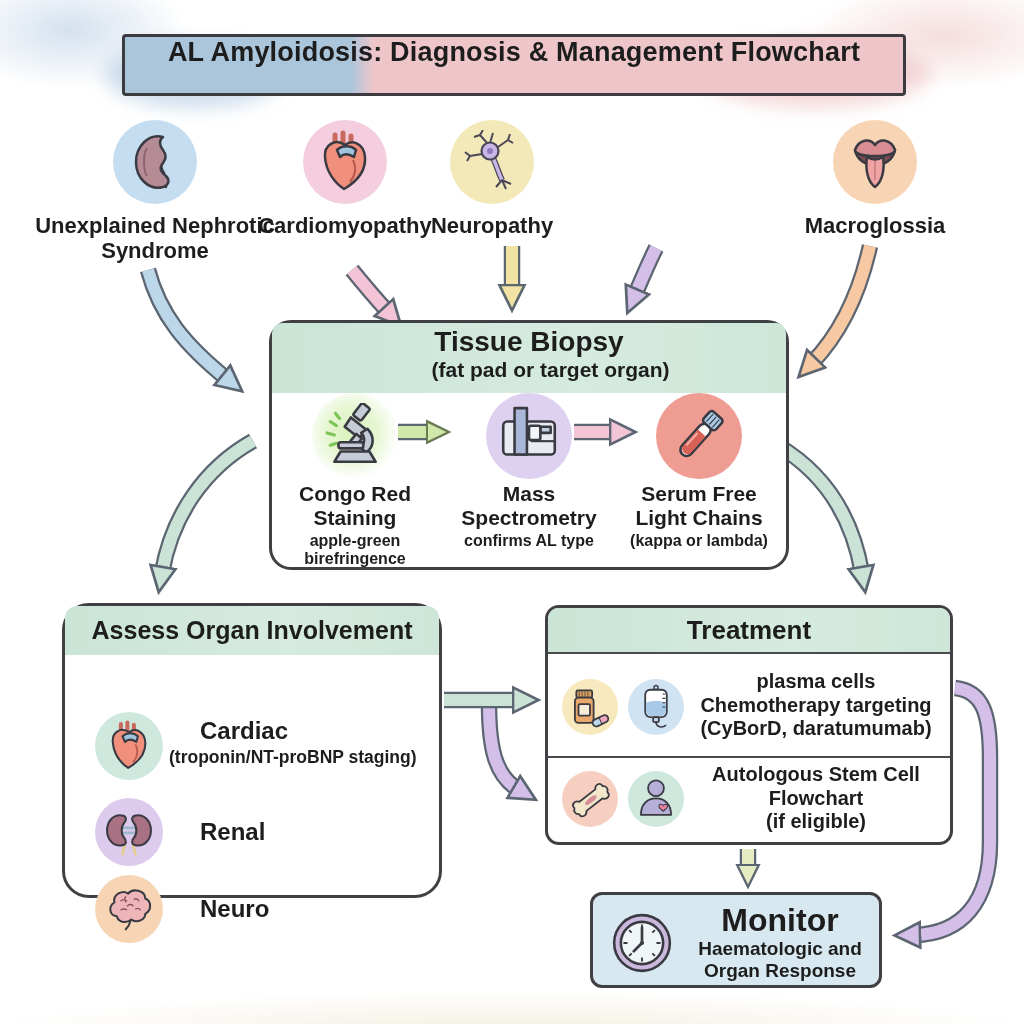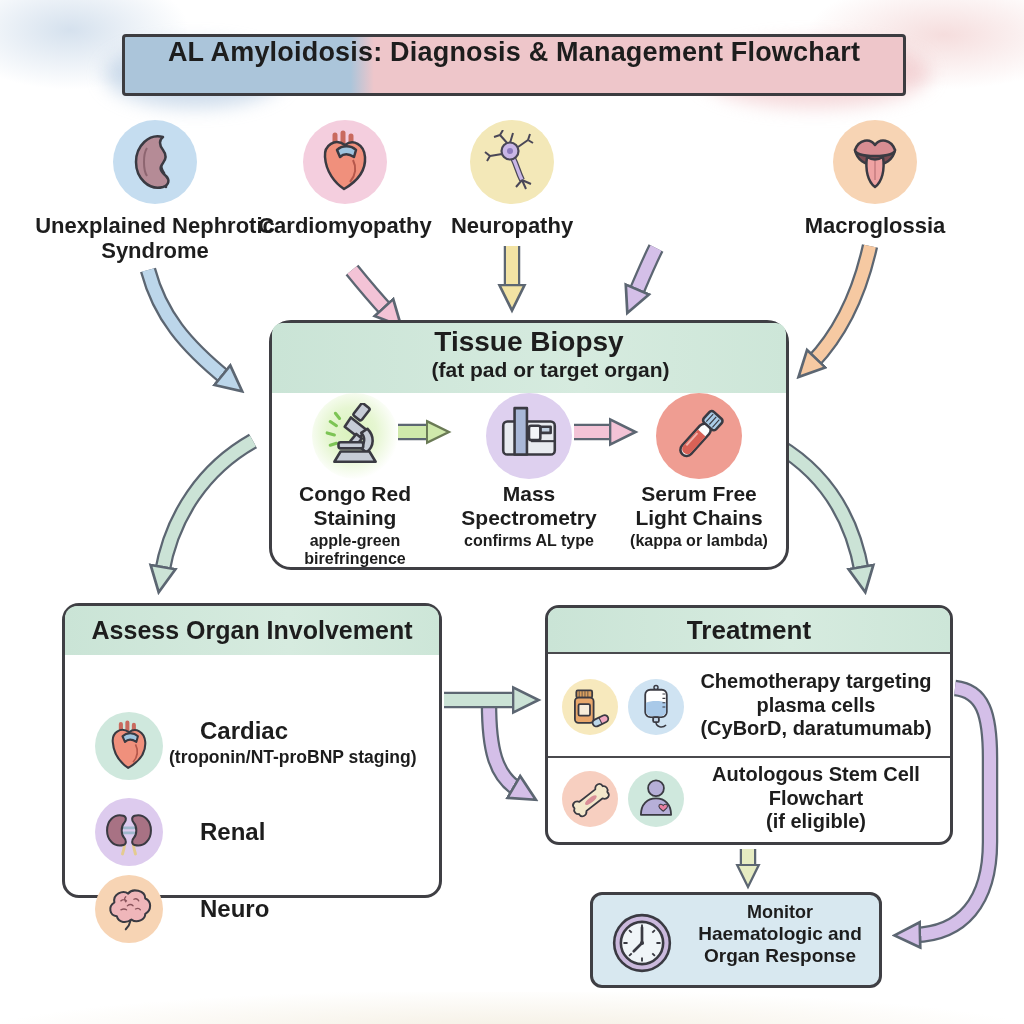--- a/index.html
+++ b/index.html
@@ -42,21 +42,21 @@
      border-radius:10px 10px 0 0;text-align:center;padding-top:4px;}
   .biopsy-title{font-size:28px;font-weight:700;line-height:1.1;}
   .biopsy-subtitle{font-size:21px;font-weight:700;padding-left:43px;}
   .bstep{position:absolute;width:150px;text-align:center;}
   .bstep-icon{width:86px;height:86px;border-radius:50%;margin:0 auto;display:flex;align-items:center;justify-content:center;}
   .glow{background:radial-gradient(circle at 46% 46%, #d9f2bc 0%, #e6f6d2 38%, rgba(230,246,210,0) 72%);}
   .bstep-name{margin-top:3px;font-size:21px;font-weight:700;line-height:1.15;}
   .bstep-note{font-size:16px;font-weight:700;line-height:1.12;margin-top:2px;}
 
   
-  .assess-box{left:62px;top:603px;width:380px;height:295px;border-radius:17px;}
+  .assess-box{left:62px;top:603px;width:380px;height:295px;border-radius:27px;}
   .assess-header{height:49px;background:linear-gradient(90deg,#cae4d6,#d6ebdf 60%,#cde6d8);
       border-radius:12px 12px 0 0;display:flex;align-items:center;justify-content:center;
       font-size:25px;font-weight:700;}
   .organ-item{position:absolute;left:0;width:100%;}
   .organ-circle{position:absolute;left:30px;width:68px;height:68px;border-radius:50%;
       display:flex;align-items:center;justify-content:center;}
   .organ-label{position:absolute;left:104px;font-size:24px;font-weight:700;margin-left:31px;}
   .organ-note{position:absolute;left:104px;font-size:17.5px;font-weight:700;}
 
   
@@ -68,21 +68,21 @@
   .row1{top:49px;height:101px;border-bottom:2.5px solid #4a4a4e;box-sizing:border-box;}
   .row2{top:150px;height:84px;}
   .treat-circle{position:absolute;width:56px;height:56px;border-radius:50%;
       display:flex;align-items:center;justify-content:center;}
   .treat-text{position:absolute;left:140px;width:256px;text-align:center;font-size:20px;font-weight:700;line-height:1.18;}
 
   
   .monitor-box{left:590px;top:892px;width:292px;height:96px;border-radius:12px;background:#d8e8f0;}
   .monitor-clock{position:absolute;left:16px;top:15px;width:66px;height:66px;}
   .monitor-text{position:absolute;left:92px;top:8px;width:190px;text-align:center;}
-  .monitor-title{font-size:18px;font-weight:700;line-height:1.1;}
+  .monitor-title{font-size:32px;font-weight:700;line-height:1.1;}
   .monitor-sub{font-size:19px;font-weight:700;line-height:1.15;}
 
   .ic{stroke:#3a3a42;stroke-width:2.5;stroke-linejoin:round;stroke-linecap:round;}
 </style>
 </head>
 <body>
 
 <div class="canvas">
 
   <div class="wash wash-tl"></div>
@@ -185,21 +185,21 @@
         <path d="M22 14 L22 5 M38 13 L38 6" stroke="#c96a5e" stroke-width="5" stroke-linecap="round"></path>
         <path d="M30 13 L30 3" stroke="#c96a5e" stroke-width="5" stroke-linecap="round"></path>
         <path class="ic" d="M32 15 C22 8 11 15 12 27 C13 42 22 53 31 59 C43 52 53 41 52 27 C51 14 40 9 32 15 Z" fill="#f0907c"></path>
         <path class="ic" d="M24 20 C29 15 38 15 43 20 L41 27 C35 23 30 24 27 27 Z" fill="#9fc4de" stroke-width="2"></path>
         <path d="M40 30 C44 38 42 46 37 52" fill="none" stroke="#b5574b" stroke-width="2"></path>
       </svg>
     </div>
     <div class="sym-label">Cardiomyopathy</div>
   </div>
 
-  <div class="symptom" style="left:392px;">
+  <div class="symptom" style="left:372px;">
     <div class="sym-circle" style="background:#f3e8b8;">
       <svg width="64" height="64" viewBox="0 0 64 64" fill="none" stroke="#4a4757" stroke-width="2">
         <path d="M28 14 L20 5 M20 5 L14 7 M20 5 L23 0 M30 13 L33 3 M38 17 L48 10 M48 10 L53 13 M48 10 L50 4 M22 24 L10 26 M10 26 L5 22 M10 26 L7 31"></path>
         <path d="M33 28 C37 36 38 42 42 50" stroke="#4a4757" stroke-width="6"></path>
         <path d="M33 28 C37 36 38 42 42 50" stroke="#c9b6e6" stroke-width="3.5"></path>
         <path d="M42 50 L51 54 M42 50 L46 59 M42 50 L36 57"></path>
         <circle cx="30" cy="21" r="8.5" fill="#c9b6e6" stroke="#4a4757" stroke-width="2.2"></circle>
         <circle cx="30" cy="21" r="3" fill="#8d7bbd" stroke="none"></circle>
       </svg>
     </div>
@@ -341,22 +341,22 @@
         <svg width="46" height="46" viewBox="0 0 64 64">
           <circle cx="32" cy="5" r="2.8" fill="none" stroke="#3a3a42" stroke-width="2"></circle>
           <rect class="ic" x="17" y="8" width="30" height="38" rx="7" fill="#ffffff"></rect>
           <path d="M18 26 C24 23 40 23 46 26 L46 38 A7 7 0 0 1 39 45 L25 45 A7 7 0 0 1 18 38 Z" fill="#a9c9e8"></path>
           <path d="M41 14 L45 14 M41 20 L45 20 M41 26 L45 26 M41 32 L45 32" stroke="#3a3a42" stroke-width="1.4"></path>
           <rect class="ic" x="28" y="46" width="8" height="7" rx="2" fill="#c2d6ea" stroke-width="2"></rect>
           <path d="M32 53 C32 60 41 62 46 57" fill="none" stroke="#3a3a42" stroke-width="2.2"></path>
         </svg>
       </div>
       <div class="treat-text" style="top:13px;">
+        <div>plasma cells</div>
         <div>Chemotherapy targeting</div>
-        <div>plasma cells</div>
         <div>(CyBorD, daratumumab)</div>
       </div>
     </div>
 
     <div class="treat-row row2">
       <div class="treat-circle" style="left:14px;top:13px;background:#f7cfc0;">
         <svg width="46" height="46" viewBox="0 0 64 64">
           <g transform="rotate(-38 32 32)">
             <path class="ic" d="M18 26 C14 20 6 22 7 29 C3 31 3 37 7 39 C6 46 14 48 18 42 L46 42 C50 48 58 46 57 39 C61 37 61 31 57 29 C58 22 50 20 46 26 Z" fill="#f3e7cb"></path>
             <ellipse cx="32" cy="34" rx="10" ry="3.5" fill="#d98f97"></ellipse>

